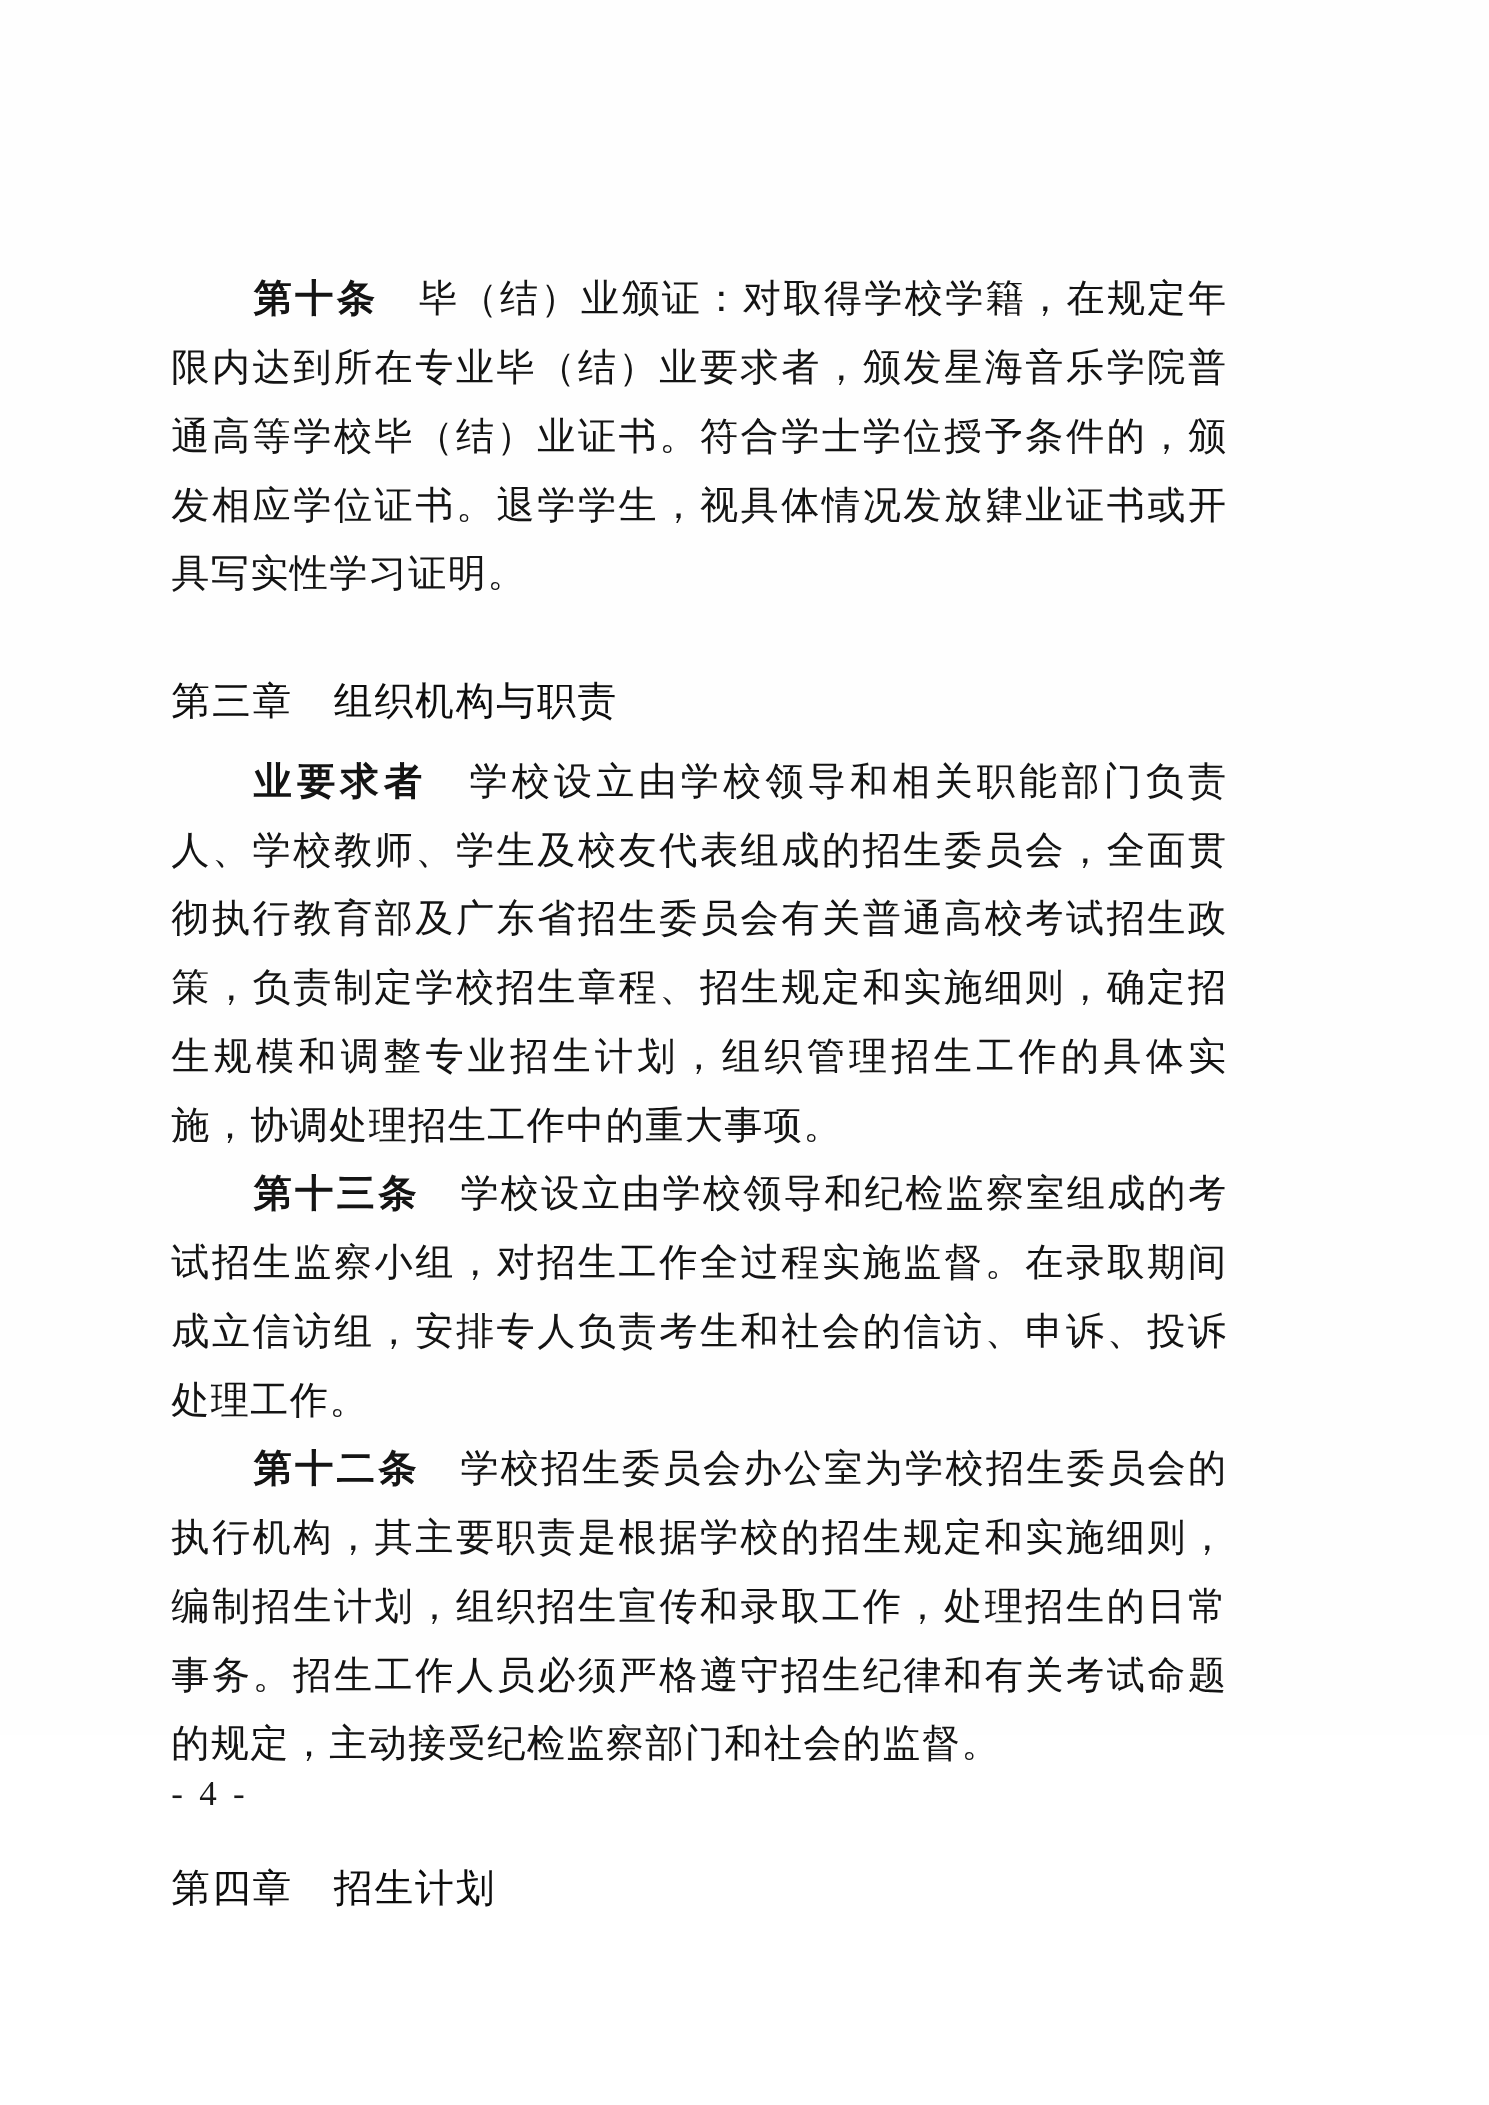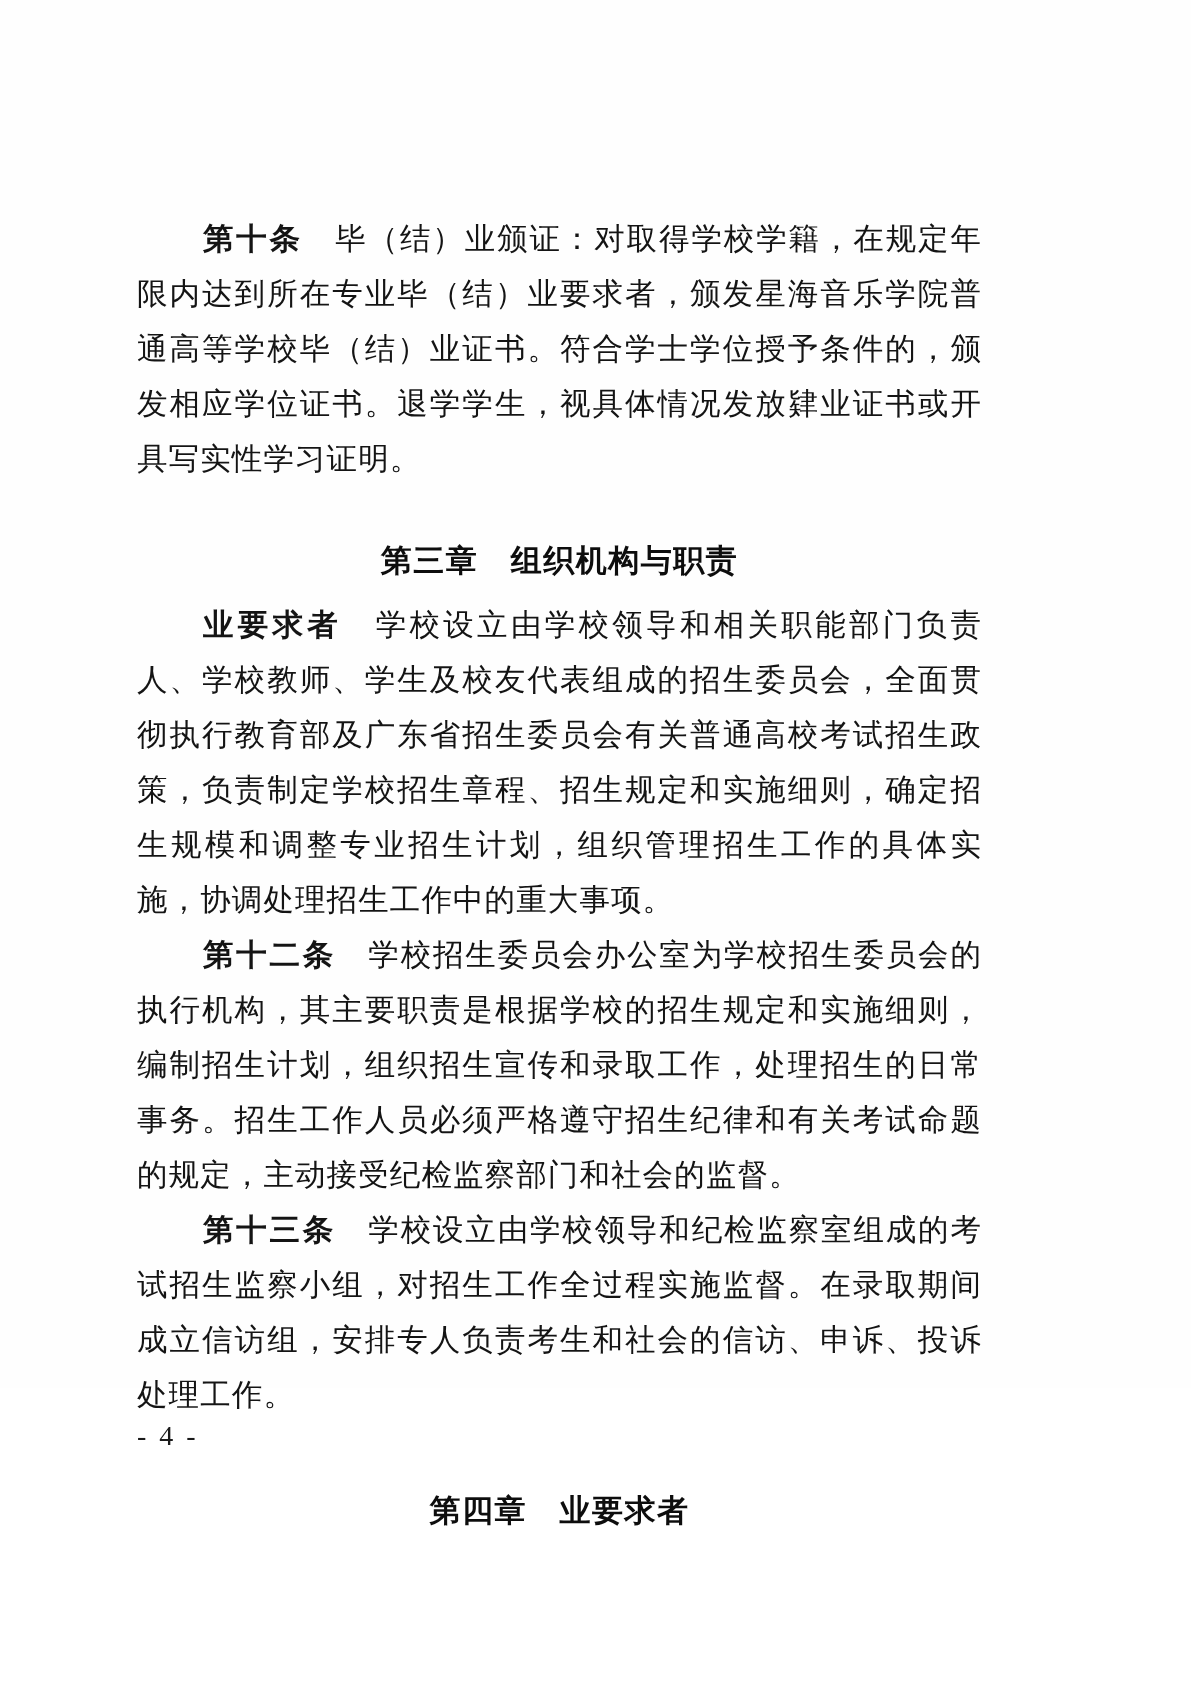--- a/index.html
+++ b/index.html
@@ -49,22 +49,21 @@
     font-weight: bold;
     letter-spacing: 2px;
   }
 
   .para.indent {
     text-indent: 66px;
   }
 
   .chapter-heading {
     font-size: 31px;
-    font-weight: bold;
-    text-align: center;
+    font-weight: normal;
     line-height: 55px;
     letter-spacing: 1.5px;
     color: #0d0d0d;
     font-family: "Liberation Sans", "DejaVu Sans", sans-serif;
   }
 
   .gap-before-heading { height: 46px; }
   .gap-after-heading { height: 10px; }
 
   .page-number {
@@ -91,25 +90,25 @@
     <p class="para indent"><span class="lead">第十条</span><span>　毕（结）业颁证：对取得学校学籍，在规定年限内达到所在专业毕（结）业要求者，颁发星海音乐学院普通高等学校毕（结）业证书。符合学士学位授予条件的，颁发相应学位证书。退学学生，视具体情况发放肄业证书或开具写实性学习证明。</span></p>
 
     <div class="gap-before-heading"></div>
 
     <div class="chapter-heading">第三章　组织机构与职责</div>
 
     <div class="gap-after-heading"></div>
 
     <p class="para indent"><span class="lead">业要求者</span><span>　学校设立由学校领导和相关职能部门负责人、学校教师、学生及校友代表组成的招生委员会，全面贯彻执行教育部及广东省招生委员会有关普通高校考试招生政策，负责制定学校招生章程、招生规定和实施细则，确定招生规模和调整专业招生计划，组织管理招生工作的具体实施，协调处理招生工作中的重大事项。</span></p>
 
+    <p class="para indent"><span class="lead">第十三条</span><span>　学校设立由学校领导和纪检监察室组成的考试招生监察小组，对招生工作全过程实施监督。在录取期间成立信访组，安排专人负责考生和社会的信访、申诉、投诉处理工作。</span></p>
+
     <p class="para indent"><span class="lead">第十二条</span><span>　学校招生委员会办公室为学校招生委员会的执行机构，其主要职责是根据学校的招生规定和实施细则，编制招生计划，组织招生宣传和录取工作，处理招生的日常事务。招生工作人员必须严格遵守招生纪律和有关考试命题的规定，主动接受纪检监察部门和社会的监督。</span></p>
 
-    <p class="para indent"><span class="lead">第十三条</span><span>　学校设立由学校领导和纪检监察室组成的考试招生监察小组，对招生工作全过程实施监督。在录取期间成立信访组，安排专人负责考生和社会的信访、申诉、投诉处理工作。</span></p>
-
     <div class="ch4-wrap">
-      <div class="chapter-heading">第四章　业要求者</div>
+      <div class="chapter-heading">第四章　招生计划</div>
     </div>
 
   </div>
 
   <div class="page-number">- 4 -</div>
 
 </div>
 
 </body></html>

